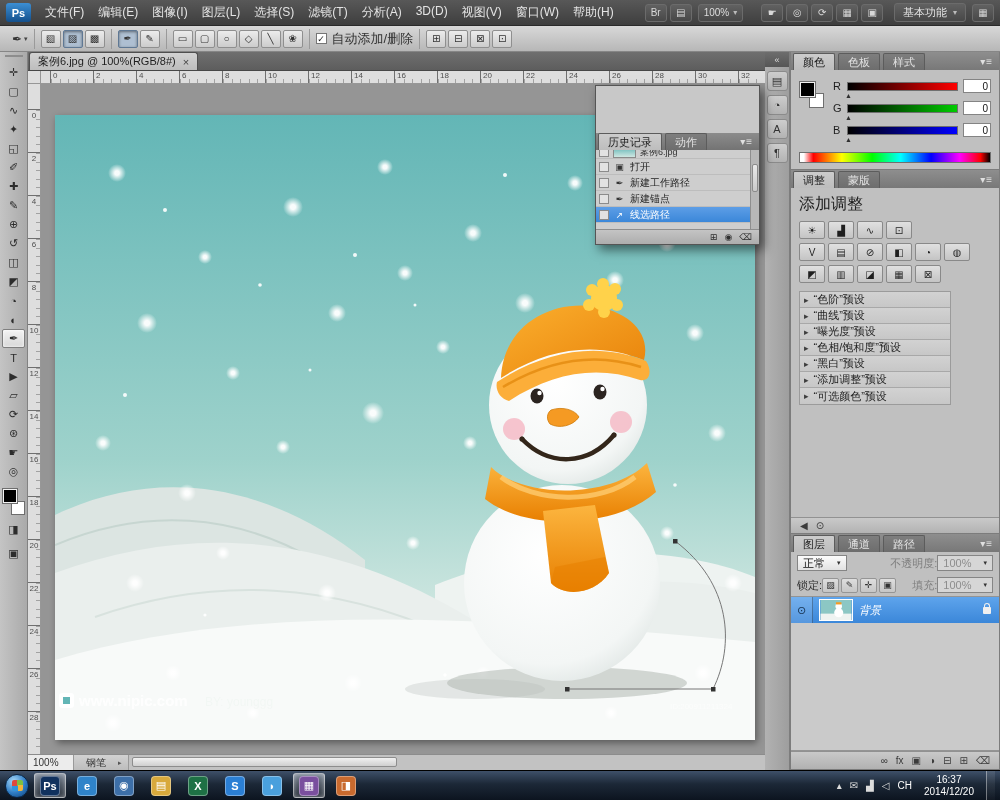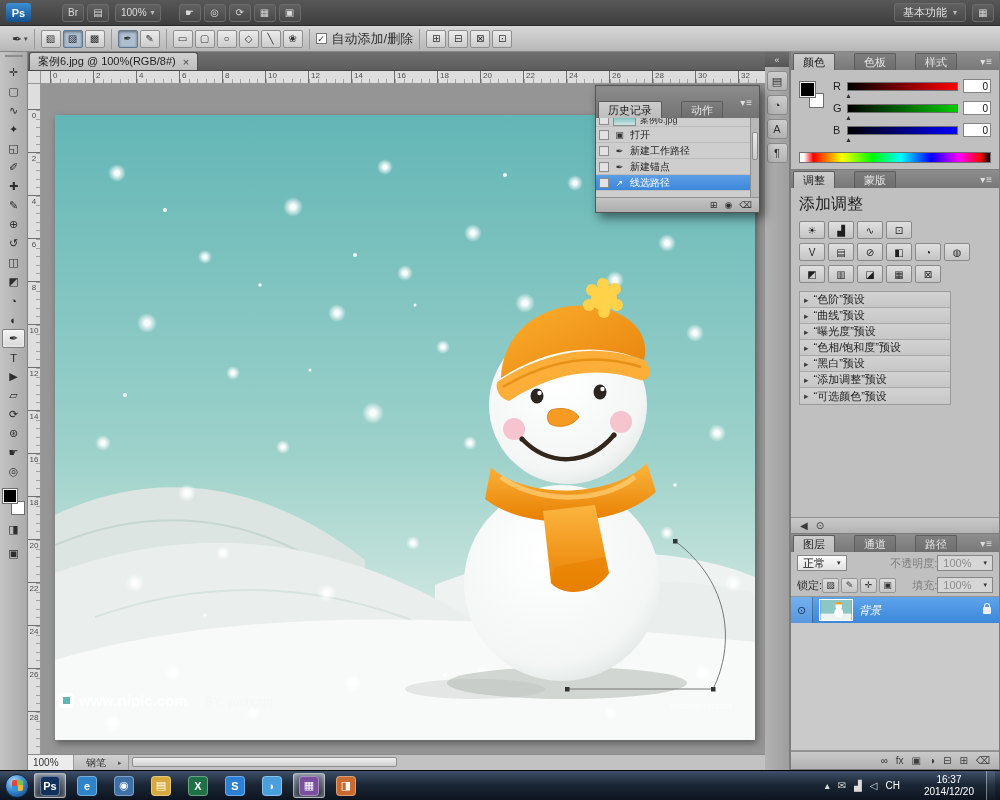--- a/index.html
+++ b/index.html
@@ -68,21 +68,21 @@
 .rightdock{position:absolute;top:52px;left:765px;right:0;bottom:30px;background:#9c9c9c;z-index:25;}
 .dock-strip{position:absolute;left:0;top:0;width:25px;bottom:0;background:linear-gradient(90deg,#b2b2b2,#9e9e9e);border-right:1px solid #7d7d7d;}
 .strip-head{height:15px;background:linear-gradient(#6d6d6d,#565656);color:#ddd;font-size:9px;display:flex;align-items:center;justify-content:center;}
 .strip-icon{width:21px;height:20px;margin:4px auto 0;border:1px solid #8b8b8b;border-radius:3px;background:linear-gradient(#cdcdcd,#b3b3b3);display:flex;align-items:center;justify-content:center;font-size:11px;color:#333;}
 .panels{position:absolute;left:25px;right:0;top:0;bottom:0;display:flex;flex-direction:column;}
 .panel{background:#c0c0c0;border:1px solid #7c7c7c;border-top:none;position:relative;display:flex;flex-direction:column;}
 .panel.p-color{height:118px;flex:none;}
 .panel.p-adjust{height:364px;flex:none;}
 .panel.p-layers{flex:1;}
 .panel-tabs{height:18px;background:linear-gradient(#8e8e8e,#787878);display:flex;align-items:flex-end;padding-left:2px;flex:none;}
-.tabs-wrap{display:flex;gap:19px;}
+.tabs-wrap{display:flex;gap:3px;}
 .ptab{height:17px;padding:0 9px;font-size:11px;color:#e2e2e2;background:linear-gradient(#7e7e7e,#6d6d6d);border:1px solid #5c5c5c;border-bottom:none;border-radius:2px 2px 0 0;display:flex;align-items:center;white-space:nowrap;}
 .ptab.active{background:linear-gradient(#cccccc,#bdbdbd);color:#1e1e1e;}
 .panel-menu{margin-left:auto;color:#e0e0e0;font-size:10px;padding:0 6px;align-self:center;}
 .panel-menu::before{content:"▾≡";letter-spacing:1px;}
 
 
 .color-body{position:relative;flex:1;padding:9px 8px 6px 42px;}
 .cswatch{position:absolute;left:8px;top:12px;width:26px;height:26px;}
 .crow{display:flex;align-items:center;gap:5px;margin-bottom:8px;}
 .clabel{width:9px;font-size:11px;color:#1e1e1e;flex:none;}
@@ -115,21 +115,21 @@
 .layer-row.selected{background:linear-gradient(#5ea4ec,var(--accent-blue,#2f6fc0));color:#fff;}
 .eye-cell{width:22px;align-self:stretch;border-right:1px solid rgba(0,0,0,.3);display:flex;align-items:center;justify-content:center;background:rgba(255,255,255,.14);color:#15304d;font-size:11px;flex:none;}
 .lthumb{width:34px;height:22px;border:1px solid #fff;flex:none;}
 .lname{font-style:italic;font-size:11px;}
 .lock-shape{margin-left:auto;width:8px;height:7px;background:#f0f0f0;position:relative;border-radius:1px;flex:none;}
 .lock-shape::before{content:"";position:absolute;top:-4px;left:1px;width:4px;height:4px;border:1.5px solid #f0f0f0;border-bottom:none;border-radius:3px 3px 0 0;}
 .layers-footer{height:18px;background:linear-gradient(#c9c9c9,#b1b1b1);border-top:1px solid #919191;display:flex;align-items:center;justify-content:flex-end;gap:8px;padding:0 9px;font-size:10px;color:#3b3b3b;flex:none;}
 
 
 .history{position:absolute;left:595px;top:85px;width:165px;background:#c8c8c8;border:1px solid #555;box-shadow:4px 5px 10px rgba(0,0,0,.5);z-index:40;}
-.h-tabs{height:32px;background:linear-gradient(#8c8c8c,#737373);display:flex;align-items:flex-end;padding-left:2px;}
+.h-tabs{height:17px;background:linear-gradient(#8c8c8c,#737373);display:flex;align-items:flex-end;padding-left:2px;margin-top:47px;}
 .h-list{height:79px;overflow:hidden;background:#cecece;position:relative;padding-right:9px;}
 .h-snapshot{height:13px;margin-top:-4px;display:flex;align-items:center;gap:4px;padding-left:3px;border-bottom:1px solid #bdbdbd;font-size:9px;color:#333;}
 .h-thumb{width:23px;height:11px;background:linear-gradient(#6cbaba,#cfe7e2);border:1px solid #8a8a8a;flex:none;}
 .h-row{height:16px;display:flex;align-items:center;gap:4px;border-bottom:1px solid #bdbdbd;padding-left:3px;font-size:10px;color:#1d1d1d;}
 .h-chk{width:10px;height:10px;border:1px solid #8b8b8b;background:#e2e2e2;flex:none;}
 .h-ico{width:13px;text-align:center;font-size:9px;color:#333;flex:none;}
 .h-row.selected{background:linear-gradient(#5d9ee6,var(--accent-blue,#3273c4));color:#fff;}
 .h-row.selected .h-ico{color:#fff;}
 .h-scrollbar{position:absolute;right:0;top:0;bottom:0;width:9px;background:#b7b7b7;border-left:1px solid #8e8e8e;}
 .h-sthumb{position:absolute;left:1px;top:14px;width:6px;height:28px;background:linear-gradient(#e9e9e9,#cacaca);border:1px solid #8b8b8b;border-radius:2px;}
@@ -138,30 +138,44 @@
 
 .taskbar{position:absolute;left:0;right:0;bottom:0;height:30px;background:linear-gradient(180deg,#3e5069,#1c2837 45%,#0c141f);border-top:1px solid #000;display:flex;align-items:center;padding:0 5px;gap:5px;z-index:50;}
 .start{width:24px;height:24px;border-radius:50%;background:radial-gradient(circle at 35% 28%,#a8d8f8,#2e7cc4 55%,#113e72);border:1px solid #0a2443;display:flex;align-items:center;justify-content:center;flex:none;}
 .winflag{width:11px;height:11px;border-radius:2px;background:conic-gradient(#7cc043 0 25%,#f2b53a 0 50%,#2f93dd 0 75%,#e0483c 0 100%);}
 .tb-item{width:32px;height:25px;border-radius:3px;display:flex;align-items:center;justify-content:center;border:1px solid transparent;flex:none;}
 .tb-item.active{background:linear-gradient(rgba(255,255,255,.34),rgba(255,255,255,.1));border:1px solid rgba(255,255,255,.55);box-shadow:inset 0 0 5px rgba(255,255,255,.45);}
 .tile{width:20px;height:20px;border-radius:4px;background:var(--tile-color,#5a6a7d);display:flex;align-items:center;justify-content:center;font-size:11px;font-weight:bold;color:#fff;border:1px solid rgba(255,255,255,.35);}
 .tray{margin-left:auto;display:flex;align-items:center;gap:8px;color:#e8e8e8;font-size:10px;}
 .tray-ico{font-size:10px;color:#dcdcdc;}
 .lang{font-size:10px;color:#fff;}
-.clock{text-align:center;line-height:1.2;font-size:10px;color:#fff;padding:0 4px;margin-left:12px;}
+.clock{text-align:center;line-height:1.2;font-size:10px;color:#fff;padding:0 4px;}
 .show-desktop{width:9px;height:30px;border-left:1px solid rgba(255,255,255,.4);background:linear-gradient(180deg,rgba(255,255,255,.1),rgba(255,255,255,.02));flex:none;}
 </style>
 </head>
 <body>
 
 <div class="app">
 
   <div class="menubar">
     <div class="ps-logo">Ps</div>
+    <div class="menu-items">
+
+    <div class="menu-item">文件(F)</div>
+        <div class="menu-item">编辑(E)</div>
+        <div class="menu-item">图像(I)</div>
+        <div class="menu-item">图层(L)</div>
+        <div class="menu-item">选择(S)</div>
+        <div class="menu-item">滤镜(T)</div>
+        <div class="menu-item">分析(A)</div>
+        <div class="menu-item">3D(D)</div>
+        <div class="menu-item">视图(V)</div>
+        <div class="menu-item">窗口(W)</div>
+        <div class="menu-item">帮助(H)</div>
+      </div>
     <div class="mb-icons">
       <div class="mb-icons">
 
       <div class="mb-btn">Br</div>
           <div class="mb-btn">▤</div>
         </div>
       <div class="mb-zoom">100%</div>
       <div class="mb-icons">
 
       <div class="mb-btn">☛</div>

